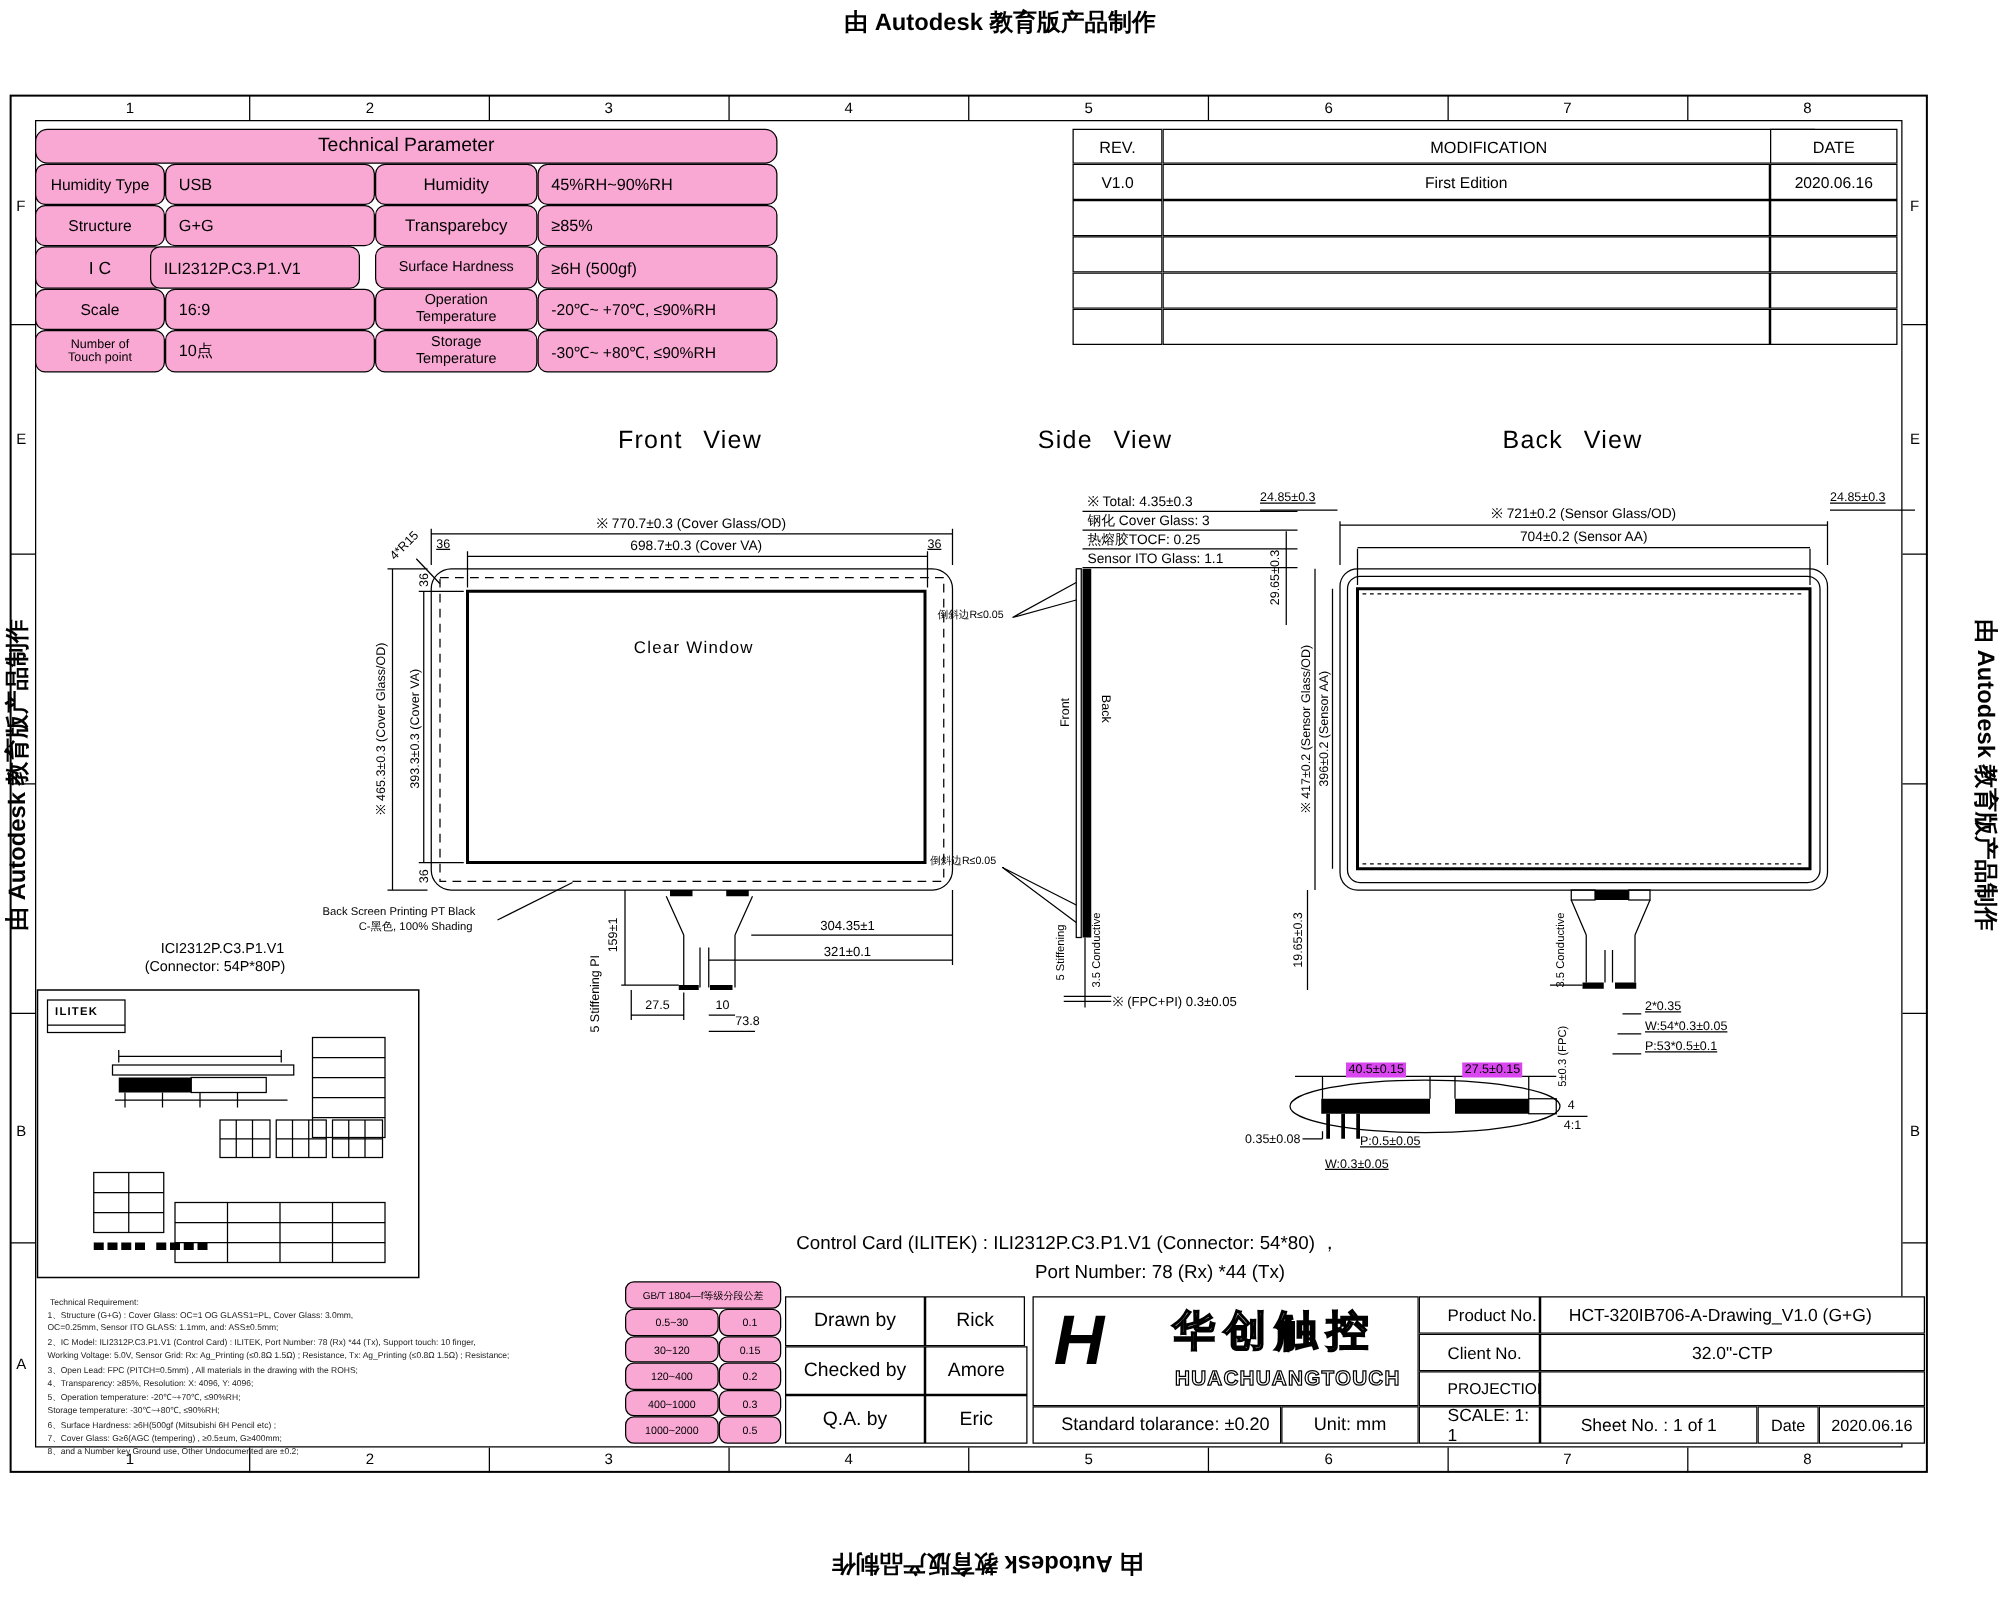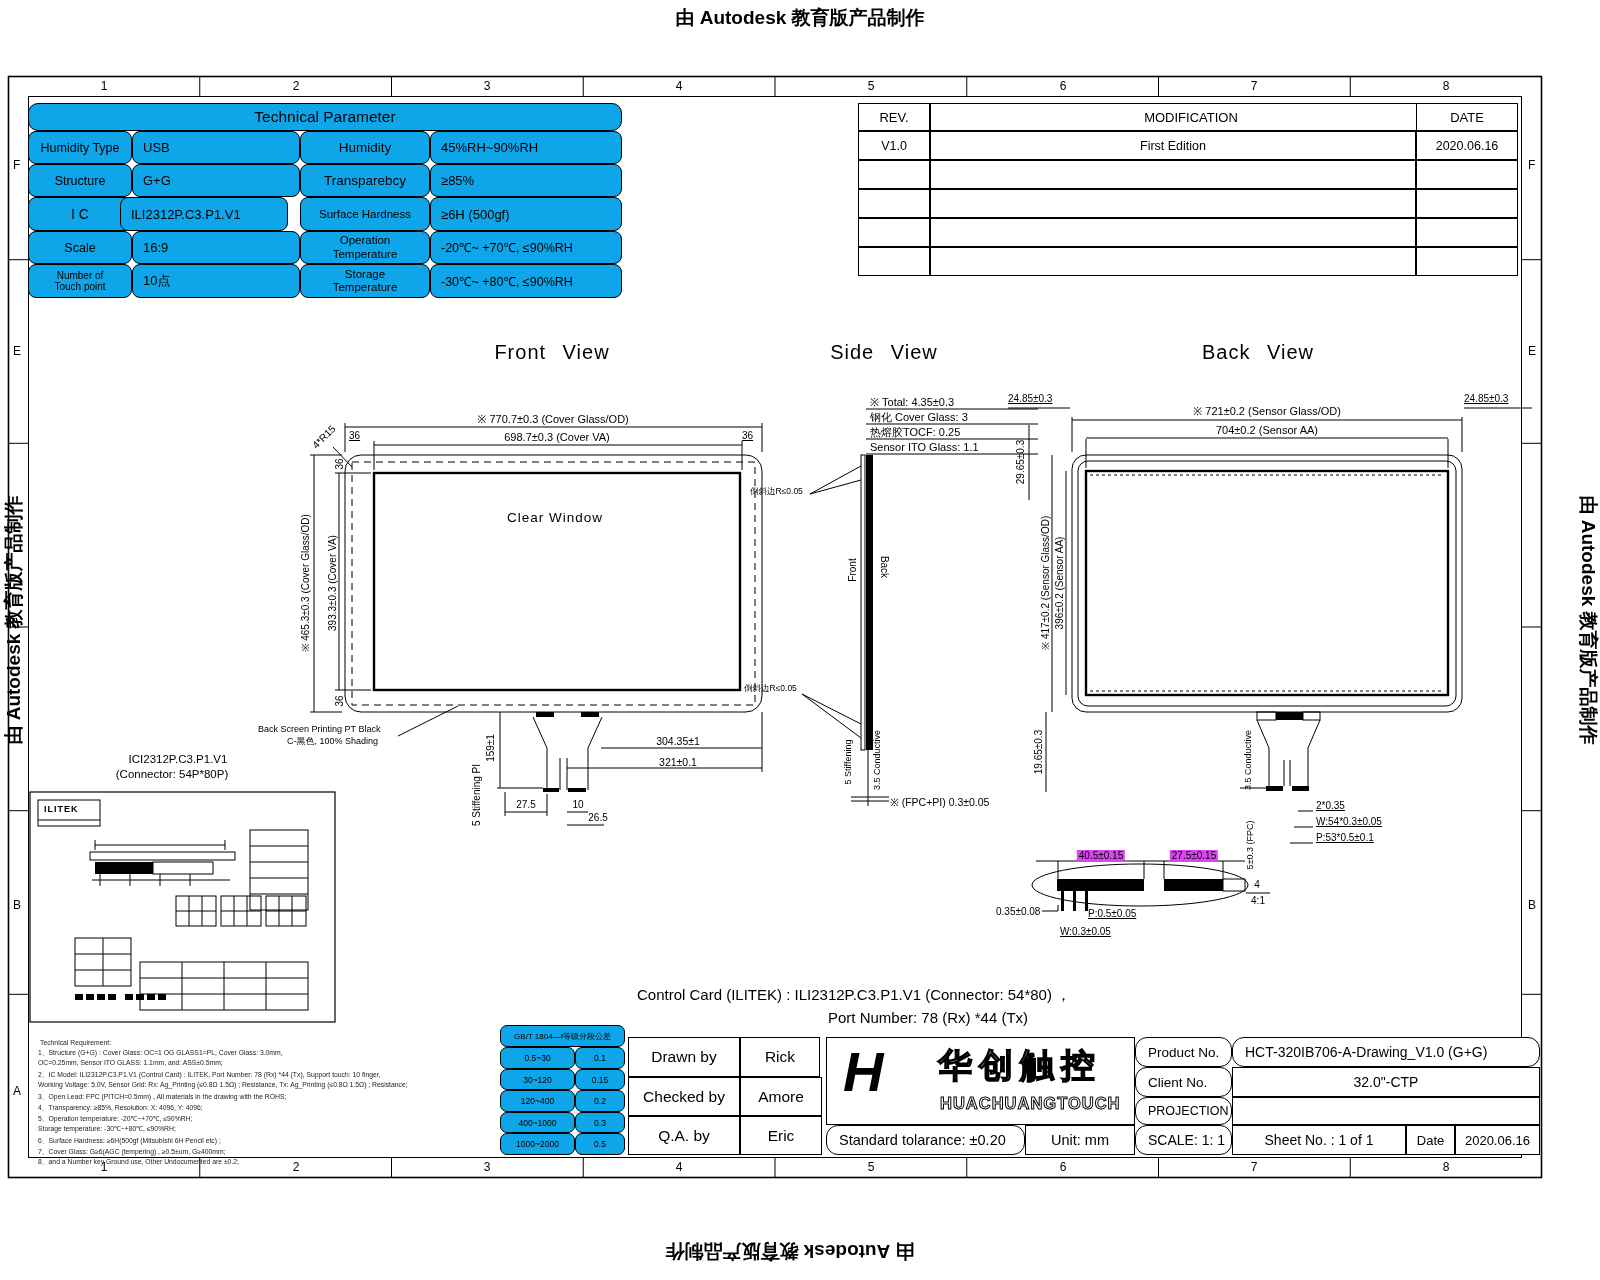--- a/index.html
+++ b/index.html
@@ -12,26 +12,26 @@
   .s13{font-size:13px}.s135{font-size:13.5px}.s14{font-size:14px}.s145{font-size:14.5px}
   .s15{font-size:15px}.s155{font-size:15.5px}
   .ctr{transform:translate(-50%,0);}
   .rot{transform:translate(-50%,-50%) rotate(-90deg);transform-origin:center;}
   .rot90{transform:translate(-50%,-50%) rotate(90deg);transform-origin:center;}
   .rot45{transform:translate(-50%,-50%) rotate(-45deg);transform-origin:center;}
   .u{text-decoration:underline;}
   .bgw{background:#d946ef;padding:0 2px;}
   .vt{font-size:20px;word-spacing:10px;letter-spacing:1px;}
   .cell{position:absolute;border:1.3px solid #000;border-radius:8px;display:flex;
-        align-items:center;justify-content:center;background:#0ea5e9;box-sizing:border-box;text-align:center;}
+        align-items:center;justify-content:center;background:#f9a8d4;box-sizing:border-box;text-align:center;}
   .cellL{justify-content:flex-start;padding-left:10px;text-align:left;}
   .pre{white-space:pre-line;line-height:1.15;}
   .tcell{position:absolute;border:1px solid #000;display:flex;align-items:center;
          justify-content:center;background:#fff;box-sizing:border-box;text-align:center;}
-  .tL{justify-content:flex-start;padding-left:12px;text-align:left;border-radius:12px;}
+  .tL{justify-content:flex-start;padding-left:22px;text-align:left;}
   .wm{position:absolute;font-size:19px;font-weight:bold;white-space:nowrap;}
   .note{position:absolute;font-size:6.8px;line-height:9.4px;white-space:nowrap;color:#222;}
   .outline{color:#fff;-webkit-text-stroke:1.3px #000;}
   .zone{position:absolute;font-size:12px;}
 </style>
 </head>
 <body>
 
 <div class="page">
 
@@ -236,21 +236,21 @@
   <div class="lbl s10 rot" style="left:306px;top:583px;">※ 465.3±0.3 (Cover Glass/OD)</div>
   <div class="lbl s10 rot" style="left:333px;top:583px;">393.3±0.3 (Cover VA)</div>
   <div class="lbl s135 ctr" style="left:555px;top:510px;letter-spacing:1px;">Clear  Window</div>
   <div class="lbl s9" style="left:258px;top:724px;">Back Screen Printing PT Black</div>
   <div class="lbl s9" style="left:287px;top:736px;">C-黑色,  100% Shading</div>
   <div class="lbl s10 rot" style="left:491px;top:748px;">159±1</div>
   <div class="lbl ctr" style="left:678px;top:735px;">304.35±1</div>
   <div class="lbl ctr" style="left:678px;top:756px;">321±0.1</div>
   <div class="lbl s10 ctr" style="left:526px;top:799px;">27.5</div>
   <div class="lbl s10 ctr" style="left:578px;top:799px;">10</div>
-  <div class="lbl s10 ctr" style="left:598px;top:812px;">26.5</div>
+  <div class="lbl s10 ctr" style="left:598px;top:812px;">73.8</div>
   <div class="lbl s10 rot" style="left:477px;top:795px;">5 Stiffening PI</div>
 
   <div class="lbl vt ctr" style="left:884px;top:341px;">Side  View</div>
   <div class="lbl s11" style="left:870px;top:396px;">※ Total:  4.35±0.3</div>
   <div class="lbl s11" style="left:870px;top:411px;">钢化 Cover Glass:   3</div>
   <div class="lbl s11" style="left:870px;top:426px;">热熔胶TOCF:  0.25</div>
   <div class="lbl s11" style="left:870px;top:441px;">Sensor ITO Glass:  1.1</div>
   <div class="lbl s85" style="left:750px;top:487px;">倒斜边R≤0.05</div>
   <div class="lbl s85" style="left:744px;top:684px;">倒斜边R≤0.05</div>
   <div class="lbl s10 rot" style="left:853px;top:570px;">Front</div>

